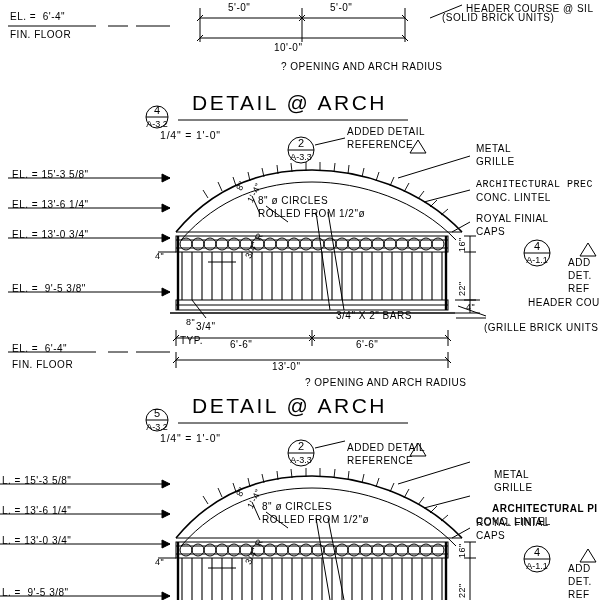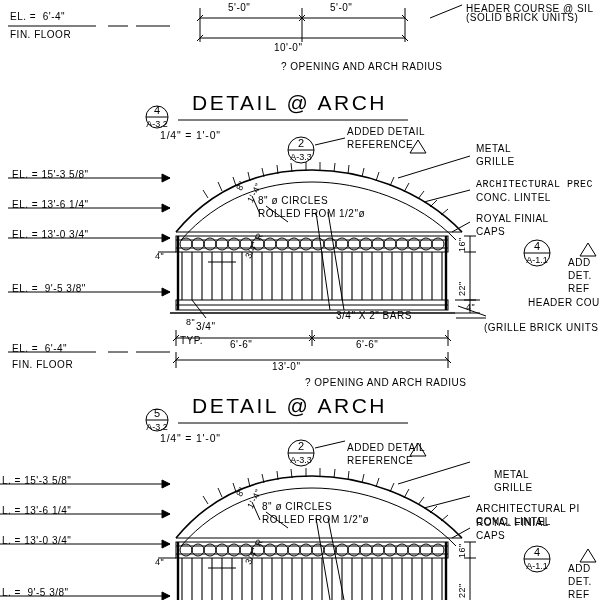--- a/index.html
+++ b/index.html
@@ -368,21 +368,21 @@
     </g>
   </svg>
 
   <div class="lbl t10" style="left:228px; top:3px;">5'-0"</div>
   <div class="lbl t10" style="left:330px; top:3px;">5'-0"</div>
   <div class="lbl t10" style="left:274px; top:43px;">10'-0"</div>
   <div class="lbl t10" style="left:281px; top:62px;">? OPENING AND ARCH RADIUS</div>
   <div class="lbl t10" style="left:10px; top:12px;">EL. =  6'-4"</div>
   <div class="lbl t10" style="left:10px; top:30px;">FIN. FLOOR</div>
   <div class="lbl t10" style="left:466px; top:4px;">HEADER COURSE @ SIL</div>
-  <div class="lbl t10" style="left:466px; top:13px;">(SOLID BRICK UNITS)</div>
+  <div class="lbl t10" style="left:442px; top:13px;">(SOLID BRICK UNITS)</div>
 
   <div class="bubble-txt" style="left:147px; top:104px; width:20px;">4</div>
   <div class="bubble-txt" style="left:140px; top:119px; width:34px; font-size:9px;">A-3.2</div>
   <div class="lbl title" style="left:192px; top:92px;">DETAIL @ ARCH</div>
   <div class="lbl scale" style="left:160px; top:130px;">1/4" = 1'-0"</div>
 
   <div class="bubble-txt" style="left:291px; top:137px; width:20px;">2</div>
   <div class="bubble-txt" style="left:284px; top:152px; width:34px; font-size:9px;">A-3.3</div>
   <div class="lbl t10" style="left:347px; top:127px;">ADDED DETAIL</div>
   <div class="lbl t10" style="left:347px; top:140px;">REFERENCE</div>
@@ -435,21 +435,21 @@
   <div class="lbl title" style="left:192px; top:395px;">DETAIL @ ARCH</div>
   <div class="lbl scale" style="left:160px; top:433px;">1/4" = 1'-0"</div>
 
   <div class="bubble-txt" style="left:291px; top:440px; width:20px;">2</div>
   <div class="bubble-txt" style="left:284px; top:455px; width:34px; font-size:9px;">A-3.3</div>
   <div class="lbl t10" style="left:347px; top:443px;">ADDED DETAIL</div>
   <div class="lbl t10" style="left:347px; top:456px;">REFERENCE</div>
 
   <div class="lbl t10" style="left:494px; top:470px;">METAL</div>
   <div class="lbl t10" style="left:494px; top:483px;">GRILLE</div>
-  <div class="lbl t10" style="left:476px; top:504px;">ARCHITECTURAL PI</div>
+  <div class="lbl t10" style="left:492px; top:504px;font-weight:bold;">ARCHITECTURAL PI</div>
   <div class="lbl t10" style="left:476px; top:517px;">CONC. LINTEL</div>
 
   <div class="lbl t10" style="left:476px; top:518px;">ROYAL FINIAL</div>
   <div class="lbl t10" style="left:476px; top:531px;">CAPS</div>
 
   <div class="bubble-txt" style="left:527px; top:546px; width:20px;">4</div>
   <div class="bubble-txt" style="left:520px; top:561px; width:34px; font-size:9px;">A-1.1</div>
   <div class="lbl t10" style="left:568px; top:564px;">ADD</div>
   <div class="lbl t10" style="left:568px; top:577px;">DET.</div>
   <div class="lbl t10" style="left:568px; top:590px;">REF</div>

